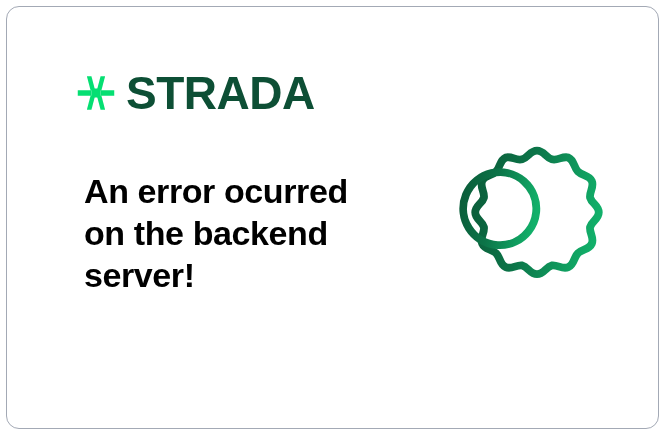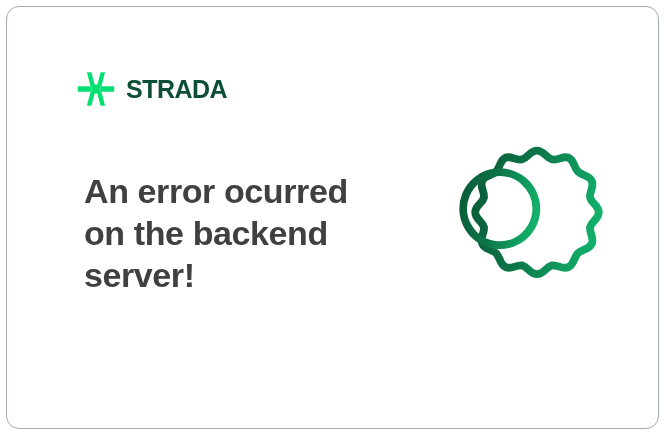--- a/index.html
+++ b/index.html
@@ -46,42 +46,42 @@
     align-items: center;
     gap: 11px;
   }
   .brand-mark {
     width: 38px;
     height: 38px;
     display: block;
     flex: 0 0 auto;
   }
   .brand-word {
-    font-size: 25px;
+    font-size: 46px;
     font-weight: 700;
     letter-spacing: -0.5px;
     color: #0d4f35;
     line-height: 1;
     white-space: nowrap;
     font-family: "Liberation Sans", sans-serif;
     text-align: center;
   }
 
   
   .error-headline {
     position: absolute;
     left: 77px;
     top: 163px;
     width: 300px;
     margin: 0;
     font-size: 34px;
     font-weight: 700;
     line-height: 42px;
     letter-spacing: -0.4px;
-    color: #404040;
+    color: #000000;
     font-family: "Liberation Sans", sans-serif;
     white-space: pre-line;
   }
 
   
   .gear-illustration {
     position: absolute;
     left: 443px;
     top: 134px;
     width: 174px;

